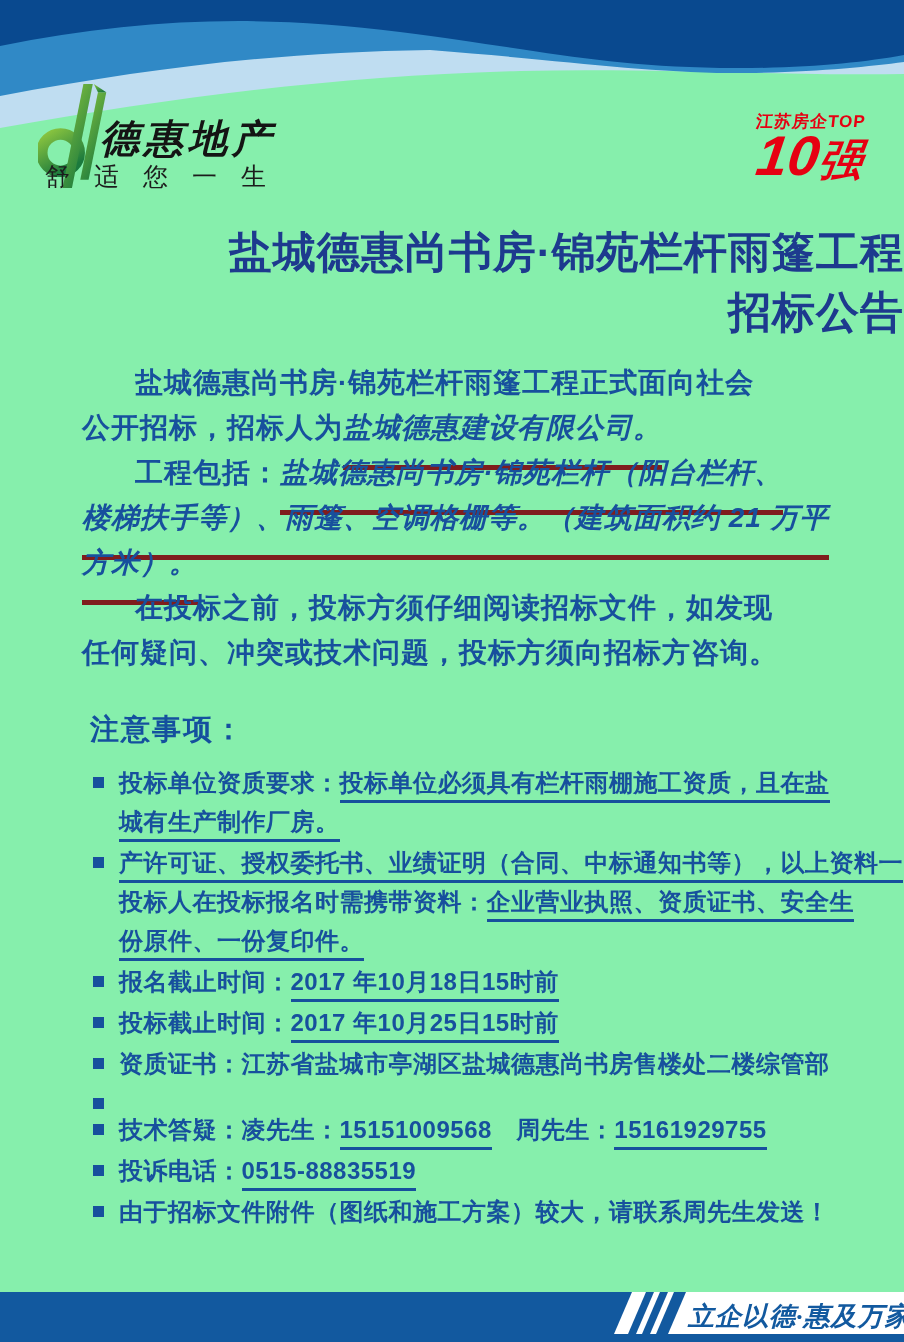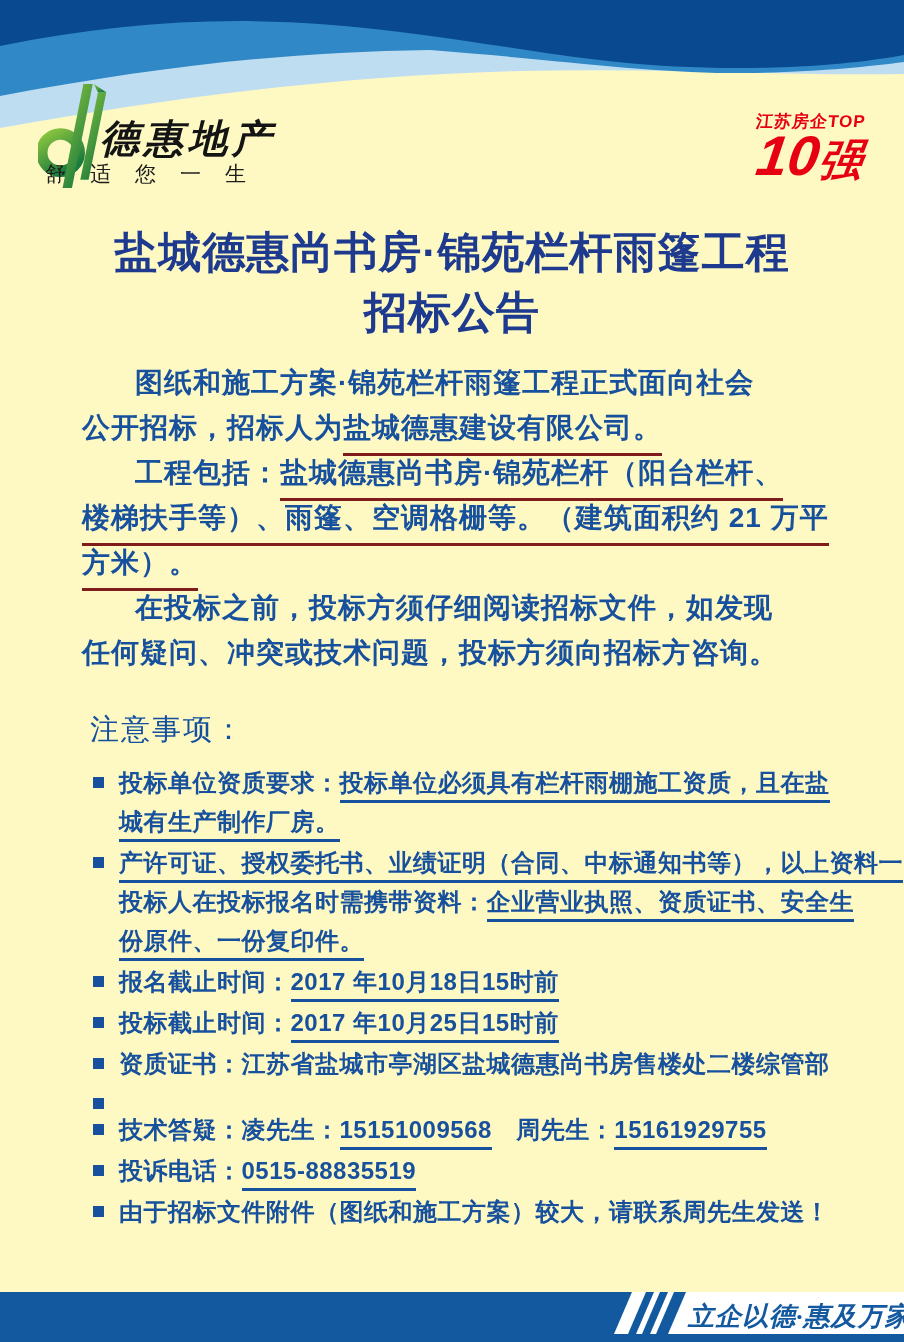--- a/index.html
+++ b/index.html
@@ -1,43 +1,43 @@
 <!DOCTYPE html>
 <html><head>
 <meta charset="utf-8">
 <style>
   html,body{margin:0;padding:0;background:#e8e8e8;}
-  .page{position:relative;width:904px;height:1342px;background:#fef9c3;overflow:hidden;
+  .page{position:relative;width:904px;height:1342px;background:#86efac;overflow:hidden;
         font-family:"Liberation Sans", sans-serif;margin:0 auto;}
   
   .header-wave{position:absolute;top:0;left:0;display:block;}
   .logo-mark{position:absolute;left:38px;top:84px;}
   .brand-name{position:absolute;left:100px;top:112px;font-size:39px;font-weight:bold;
               font-style:italic;color:#141414;letter-spacing:5px;
               font-family:"Liberation Serif", serif;}
-  .brand-slogan{position:absolute;left:45px;top:160px;font-size:21px;color:#1c1c1c;
+  .brand-slogan{position:absolute;left:45px;top:160px;font-size:25px;color:#1c1c1c;
                 font-weight:500;letter-spacing:24px;white-space:nowrap;}
   .badge{position:absolute;left:756px;top:110px;color:#e60012;text-align:left;}
   .badge-top{font-size:17px;font-weight:bold;letter-spacing:1px;transform:skewX(-6deg);white-space:nowrap;}
   .badge-row{font-weight:900;font-style:italic;transform:skewX(-8deg);margin-top:0;line-height:46px;white-space:nowrap;}
   .badge-number{font-size:56px;}
   .badge-strong{font-size:44px;}
   
-  .doc-title{position:absolute;top:222px;left:0;width:904px;text-align:center;
+  .doc-title{position:absolute;top:222px;left:0;width:904px;text-align:right;
              color:#1d3a8e;font-weight:900;font-size:43px;line-height:60px;letter-spacing:1px;}
   
   .body-paragraphs{position:absolute;left:82px;top:360px;width:760px;
                    color:#17509d;font-weight:bold;font-size:28px;}
   .body-line{height:45px;line-height:45px;white-space:nowrap;letter-spacing:1px;}
   .body-line.indent{padding-left:53px;}
   .seg{display:inline-block;}
   .body-line .seg{line-height:34px;}
-  .body-line .u{border-bottom:3px solid #7f1d1d;padding-bottom:8px;}
+  .body-line .u{border-bottom:5px solid #7f1d1d;padding-bottom:20px;font-style:italic;}
   
-  .notes-heading{position:absolute;left:90px;top:710px;font-size:29px;font-weight:normal;
+  .notes-heading{position:absolute;left:90px;top:710px;font-size:29px;font-weight:bold;
                  color:#14509e;letter-spacing:2px;}
   .notice-list{position:absolute;left:90px;top:764px;width:740px;color:#17509d;}
   .note-item{display:flex;margin-bottom:2px;}
   .bullet{flex:0 0 auto;width:11px;height:11px;background:#17509d;margin:13px 15px 0 3px;}
   .note-text{font-size:24px;font-weight:bold;}
   .note-line{line-height:38px;white-space:nowrap;letter-spacing:0.5px;}
   .note-line .seg{line-height:28px;}
   .note-line .u{border-bottom:3px solid #17509d;padding-bottom:3px;}
   
   .footer-bar{position:absolute;left:0;top:1292px;display:block;}
@@ -77,21 +77,21 @@
       <span class="badge-number">10</span><span class="badge-strong">强</span>
     </div>
   </div>
 
   <div class="doc-title">
     <div>盐城德惠尚书房·锦苑栏杆雨篷工程</div>
     <div>招标公告</div>
   </div>
 
   <div class="body-paragraphs">
-      <div class="body-line indent"><span class="seg">图纸和施工方案·锦苑栏杆雨篷工程正式面向社会</span></div>
+      <div class="body-line indent"><span class="seg">盐城德惠尚书房·锦苑栏杆雨篷工程正式面向社会</span></div>
       <div class="body-line"><span class="seg">公开招标，招标人为</span><span class="seg u">盐城德惠建设有限公司。</span></div>
       <div class="body-line indent"><span class="seg">工程包括：</span><span class="seg u">盐城德惠尚书房·锦苑栏杆（阳台栏杆、</span></div>
       <div class="body-line"><span class="seg u">楼梯扶手等）、雨篷、空调格栅等。（建筑面积约 21 万平</span></div>
       <div class="body-line"><span class="seg u">方米）。</span></div>
       <div class="body-line indent"><span class="seg">在投标之前，投标方须仔细阅读招标文件，如发现</span></div>
       <div class="body-line"><span class="seg">任何疑问、冲突或技术问题，投标方须向招标方咨询。</span></div>
     </div>
 
   <div class="notes-heading">注意事项：</div>
   <div class="notice-list">

